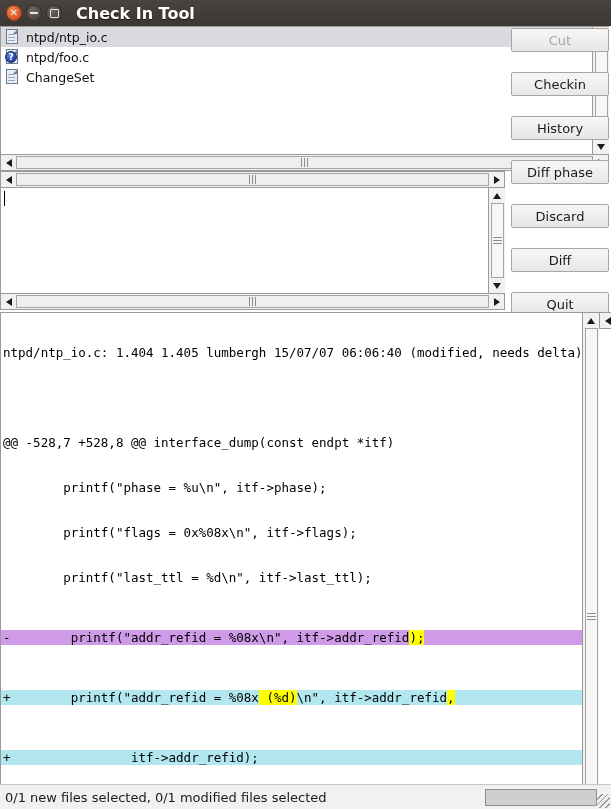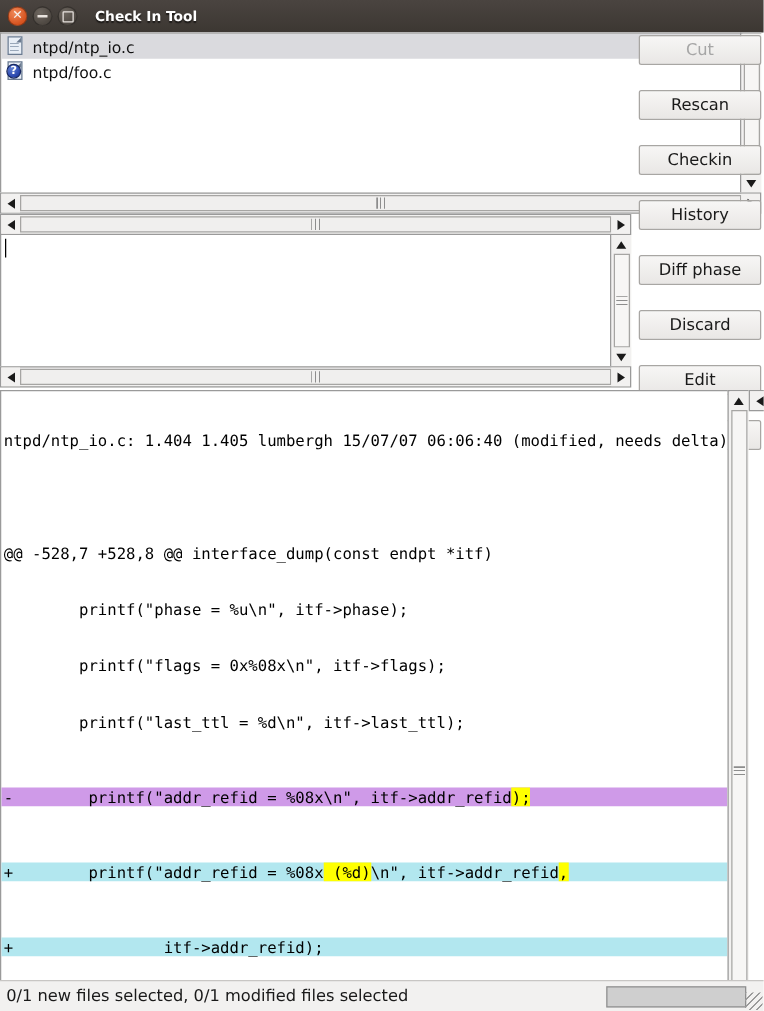--- a/index.html
+++ b/index.html
@@ -35,21 +35,21 @@
   .wbtn.min   { background: radial-gradient(circle at 35% 30%, #6e6760, #4e4842 70%); }
   .wbtn.max   { background: radial-gradient(circle at 35% 30%, #6e6760, #4e4842 70%); }
   .wbtn .glyph { pointer-events:none; }
   .wbtn.max .glyph {
     width: 7px; height: 7px; border: 1.5px solid #e9e4df; border-radius: 1px;
   }
   .wbtn.min .glyph {
     width: 8px; height: 2px; background: #e9e4df;
   }
   .title-text {
-    color: #ffffff; font-weight: bold; font-size: 11px;
+    color: #ffffff; font-weight: bold; font-size: 16px;
     margin-left: 10px;
     text-shadow: 0 1px 1px rgba(0,0,0,.6);
   }
 
   
   .sb-v {
     width: 17px; background: #f2f1f0;
     border-left: 1px solid #9a9a9a;
     box-sizing: border-box;
     display: flex; flex-direction: column; align-items: center;
@@ -281,20 +281,27 @@
 
       <div class="file-item">
         <span class="file-icon">
           <span class="doc-shape"></span>
             <span class="doc-lines"></span>
           <span class="q-badge">?</span>
         </span>
         <span>ntpd/foo.c</span>
       </div>
 
+      <div class="file-item">
+        <span class="file-icon">
+          <span class="doc-shape"></span>
+            <span class="doc-lines"></span>
+        </span>
+        <span>ChangeSet</span>
+      </div>
 
     </div>
 
     <div class="sb-v" style="border-top:1px solid #9a9a9a;">
       <div class="sb-arrow">
           <span class="tri tri-up"></span>
         </div>
       <div class="sb-thumb-v" style="flex:1;margin:0;">
           <span class="grip-h"></span>
         </div>
@@ -359,36 +366,33 @@
         <span class="tri tri-right"></span>
       </div>
   </div>
 </div>
 
 <div class="btncol">
   <div class="btn disabled">
     <span>Cut</span>
   </div>
   <div class="btn">
-    <span>Rescan</span>
-  </div>
-  <div class="btn">
     <span>Checkin</span>
   </div>
   <div class="btn">
     <span>History</span>
   </div>
   <div class="btn">
     <span>Diff phase</span>
   </div>
   <div class="btn">
     <span>Discard</span>
   </div>
   <div class="btn">
-    <span>Edit</span>
+    <span>Diff</span>
   </div>
   <div class="btn">
     <span>Quit</span>
   </div>
 </div>
 
 <div class="diff-wrap">
   <div class="diff-mid">
     <div class="diff-area">
       <div class="dline">ntpd/ntp_io.c: 1.404 1.405 lumbergh 15/07/07 06:06:40 (modified, needs delta)</div>

